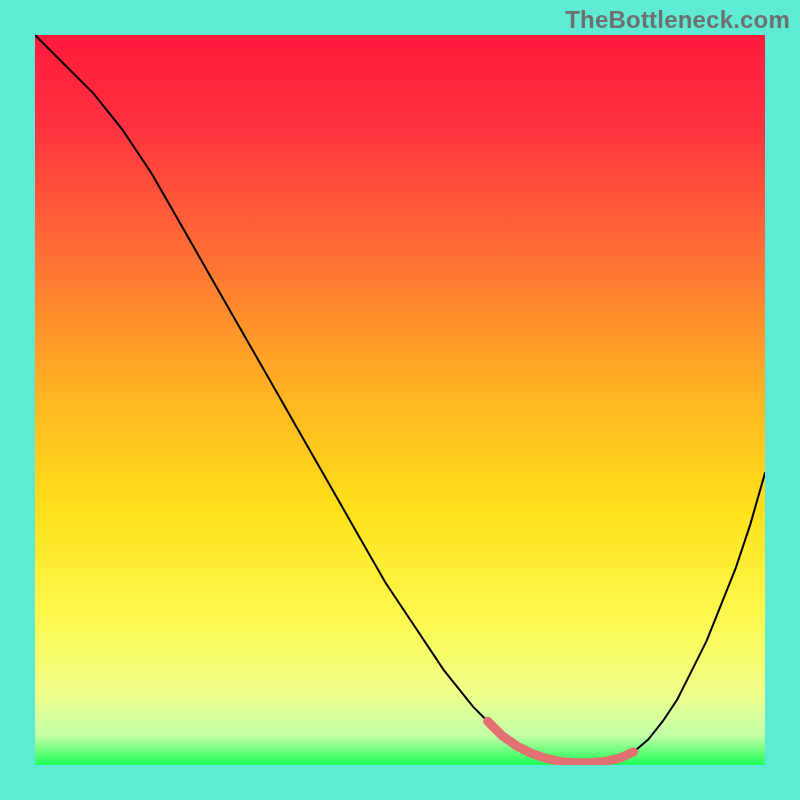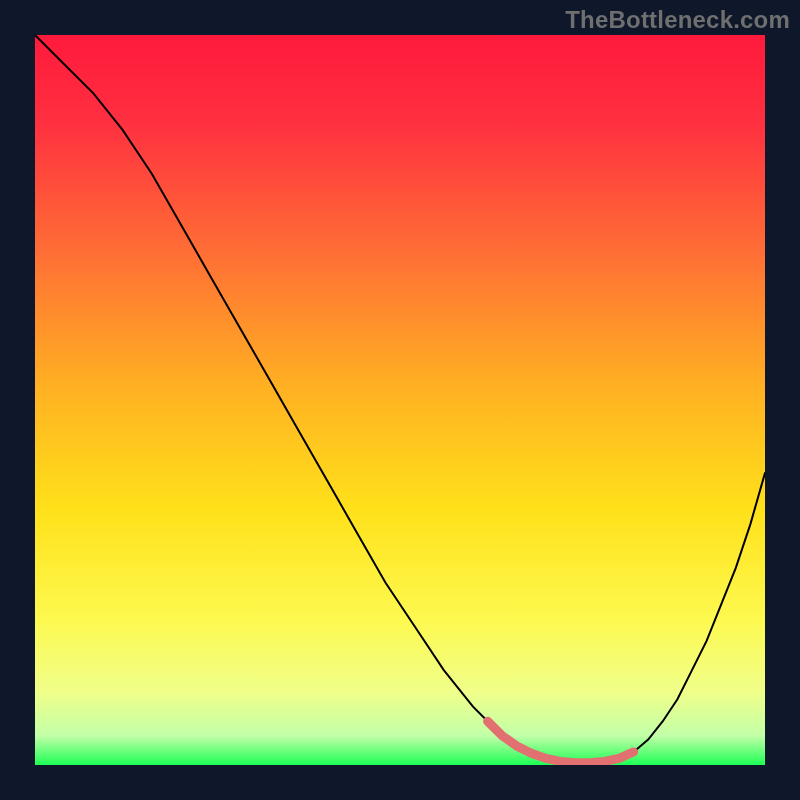--- a/index.html
+++ b/index.html
@@ -1,17 +1,17 @@
 <!DOCTYPE html>
 <html><head>
 <meta charset="utf-8">
 <style>
   * { margin: 0; padding: 0; box-sizing: border-box; }
   html, body { width: 800px; height: 800px; overflow: hidden; background: #000; }
-  .wrap { position: relative; width: 800px; height: 800px; background: #0f172a; }
+  .wrap { position: relative; width: 800px; height: 800px; background: #5eead4; }
   .watermark {
     position: absolute;
     top: 6px;
     right: 10px;
     font-family: Arial, Helvetica, sans-serif;
     font-size: 24px;
     font-weight: 600;
     color: #6f6f6f;
     letter-spacing: 0.2px;
     user-select: none;

